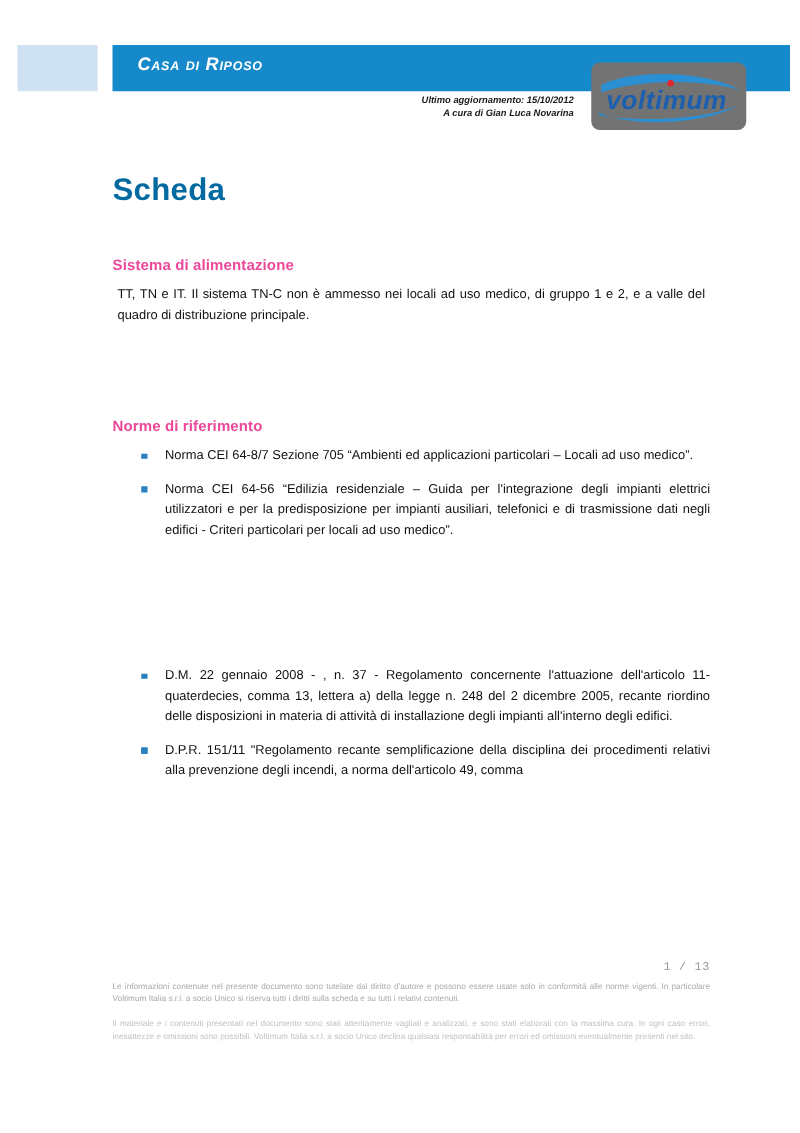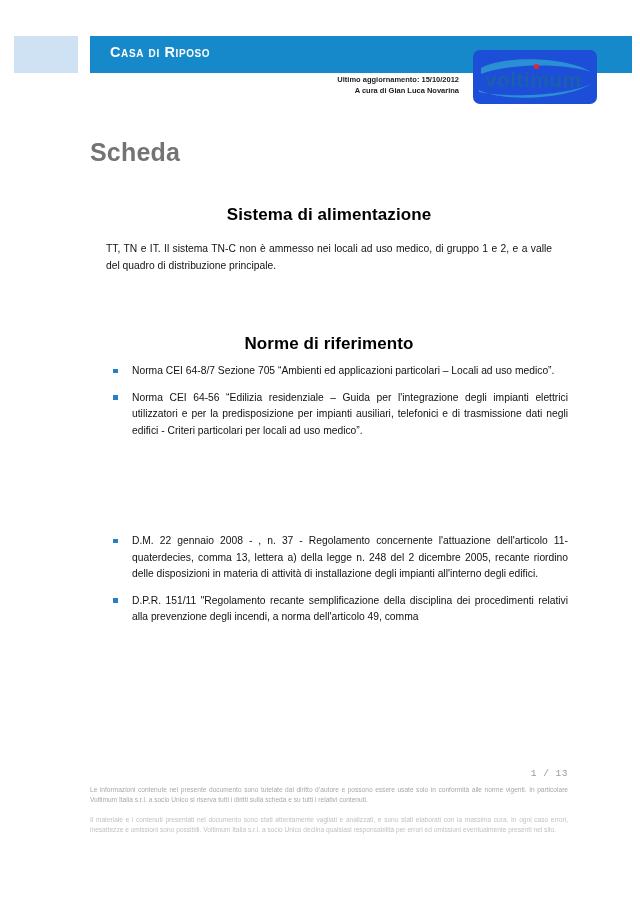--- a/index.html
+++ b/index.html
@@ -13,21 +13,21 @@
     position: relative;
     font-family: "Liberation Sans", sans-serif;
     color: #000000;
     overflow: hidden;
   }
 
   
   .header-zone {
     position: absolute;
     left: 0; top: 0;
-    width: 604px; height: 120px;
+    width: 604px; height: 120px; font-style: italic;
   }
   .header-swatch {
     position: absolute;
     left: 14px; top: 36px;
     width: 64px; height: 37px;
     background: #cfe2f3;
   }
   .header-bar {
     position: absolute;
     left: 90px; top: 36px;
@@ -52,53 +52,52 @@
     color: #1a1a1a;
     font-weight: bold;
     white-space: nowrap;
   }
 
   
   .logo {
     position: absolute;
     left: 473px; top: 50px;
     width: 124px; height: 54px;
-    background: #1d4ed8;
+    background: #737373;
     border-radius: 7px;
     overflow: hidden;
   }
   .logo svg { display:block; width: 124px; height: 54px; }
 
   
   .doc-title {
     position: absolute;
     left: 90px; top: 138px;
     font-size: 25px;
     font-weight: bold;
-    color: #737373;
+    color: #0369a1;
     letter-spacing: 0.2px;
   }
   .section {
     position: absolute;
     left: 90px;
     width: 478px;
   }
   .section-heading {
-    font-size: 17px;
-    font-weight: bold;
-    color: #000000;
+    font-size: 12px;
+    font-weight: bold;
+    color: #ec4899;
     margin: 0 0 9px 0;
     letter-spacing: 0.1px;
-    text-align: center;
   }
   .para {
     font-size: 10.3px;
     line-height: 16.5px;
     text-align: justify;
-    margin: 16px;
+    margin: 4px;
     color: #111;
   }
   ul.bullets {
     list-style: none;
     margin: 0;
     padding: 0;
   }
   ul.bullets > li {
     position: relative;
     padding-left: 42px;

